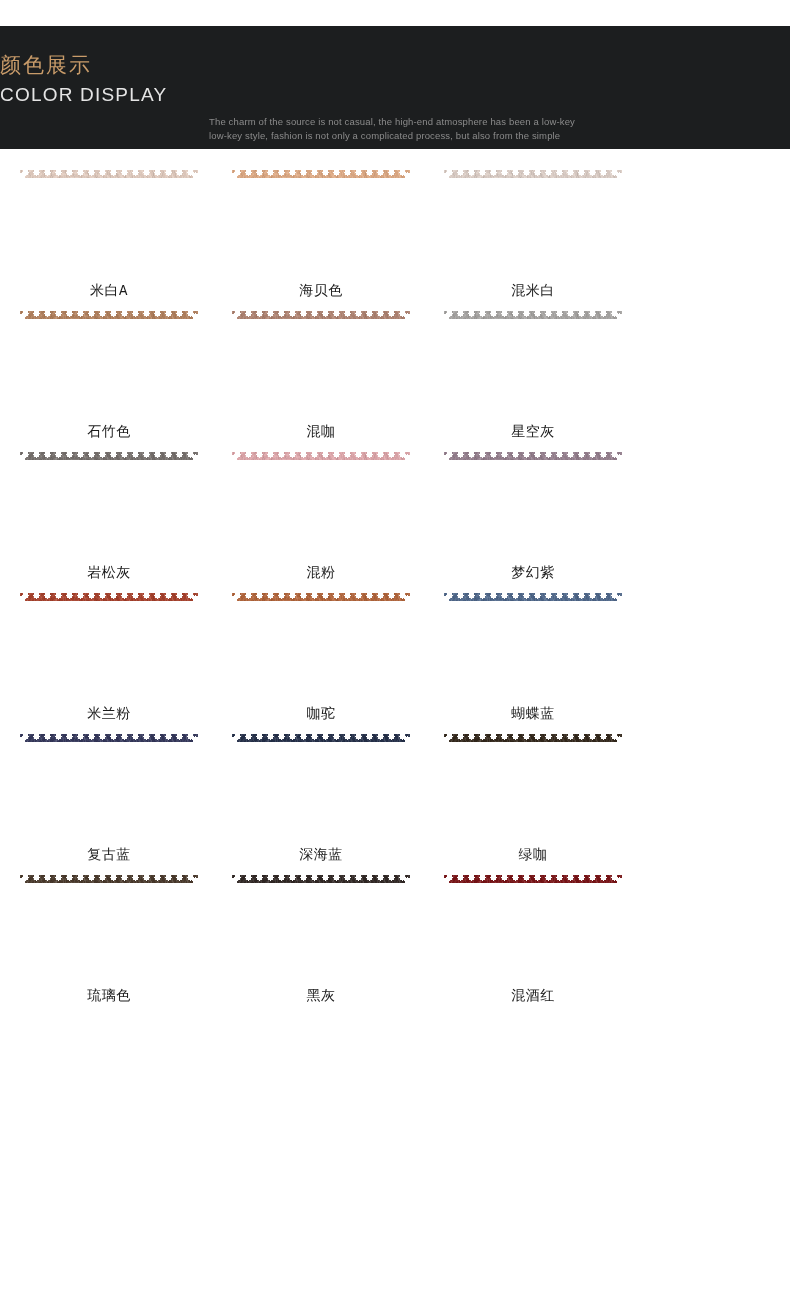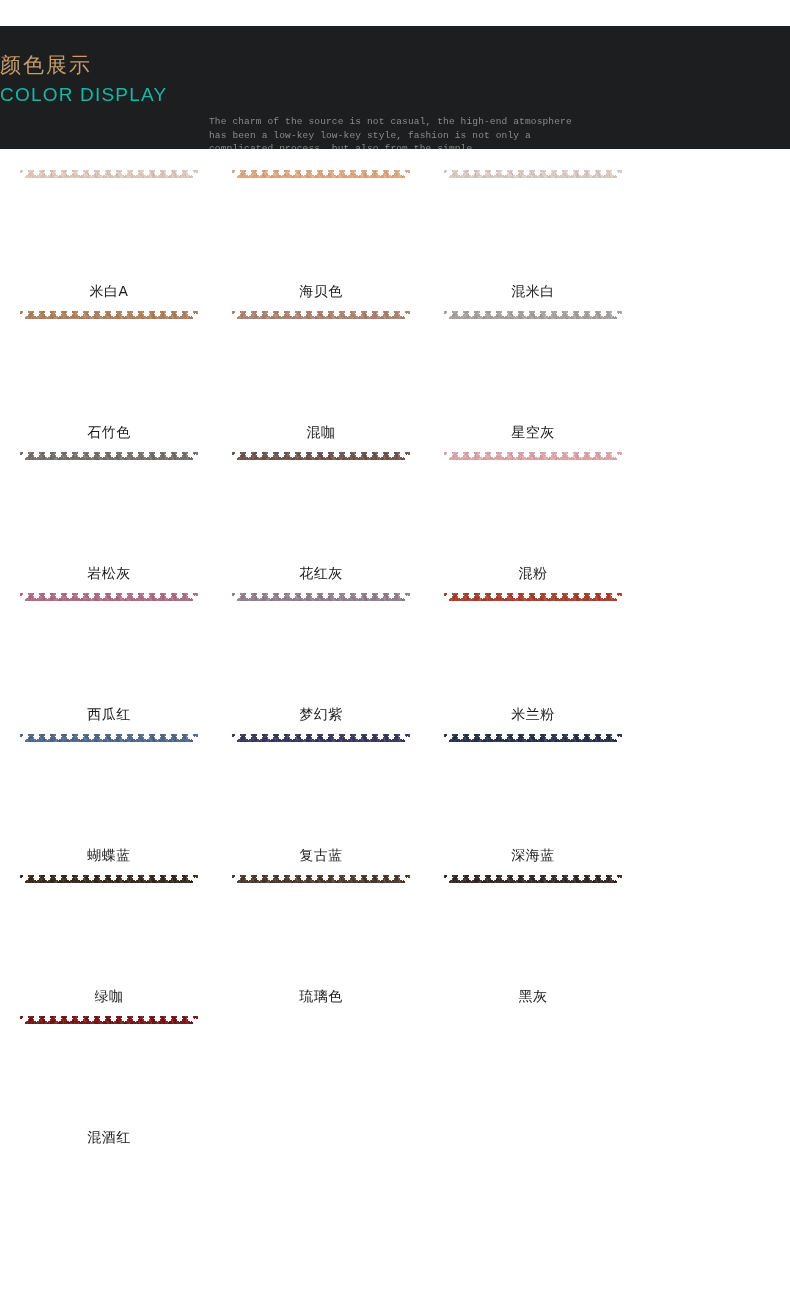--- a/index.html
+++ b/index.html
@@ -33,32 +33,31 @@
     font-size: 21px;
     letter-spacing: 2px;
     color: #c99c6a;
     font-weight: 400;
     line-height: 26px;
   }
   .header-title-en {
     margin-top: 6px;
     font-size: 19px;
     letter-spacing: 1.2px;
-    color: #14b8a6;
+    color: #e5e5e5;
     font-weight: 400;
     line-height: 22px;
   }
   .header-sub {
     margin: 9px auto 0 auto;
     width: 372px;
     font-size: 9.5px;
     line-height: 13.5px;
     color: #8b8b8b;
     letter-spacing: 0.15px;
-    font-family: Liberation Mono, monospace;
   }
 
   
   .grid {
     position: absolute;
     top: 149px; left: 0;
     width: 790px;
     padding: 21px 0 0 0;
     display: flex;
     flex-wrap: wrap;
@@ -129,21 +128,21 @@
       repeating-radial-gradient(circle at 30% 40%,
         rgba(255,255,255,0.10) 0px, rgba(255,255,255,0.10) 2px,
         rgba(0,0,0,0.08) 2px, rgba(0,0,0,0.08) 5px);
   }
   .label {
     width: 178px;
     text-align: center;
     font-size: 14px;
     line-height: 22px;
     color: #1a1a1a;
-    font-family: Liberation Sans, sans-serif;
+    font-family: Liberation Mono, monospace;
     letter-spacing: 0.5px;
   }
 </style>
 </head>
 <body>
 
 <div id="page">
 
   <div class="header">
     <div class="header-title-cn">颜色展示</div>
@@ -210,65 +209,56 @@
         <div class="swatch-wrap">
           <div class="swatch" style="background-color: rgb(119, 113, 110);">
             <div class="swatch-tex"></div>
           </div>
           <div class="swatch-v"></div>
         </div>
         <div class="label">岩松灰</div>
       </div>
       <div class="cell">
         <div class="swatch-wrap">
-          <div class="swatch" style="background-color: rgb(110, 86, 78);">
-            <div class="swatch-tex"></div>
-          </div>
-          <div class="swatch-v"></div>
-        </div>
-        <div class="label">花红灰</div>
-      </div>
-      <div class="cell">
-        <div class="swatch-wrap">
           <div class="swatch" style="background-color: rgb(224, 168, 172);">
             <div class="swatch-tex"></div>
           </div>
           <div class="swatch-v"></div>
         </div>
         <div class="label">混粉</div>
       </div>
       <div class="cell">
         <div class="swatch-wrap">
-          <div class="swatch" style="background-color: rgb(176, 111, 135);">
-            <div class="swatch-tex"></div>
-          </div>
-          <div class="swatch-v"></div>
-        </div>
-        <div class="label">西瓜红</div>
-      </div>
-      <div class="cell">
-        <div class="swatch-wrap">
           <div class="swatch" style="background-color: rgb(150, 128, 143);">
             <div class="swatch-tex"></div>
           </div>
           <div class="swatch-v"></div>
         </div>
         <div class="label">梦幻紫</div>
       </div>
       <div class="cell">
         <div class="swatch-wrap">
           <div class="swatch" style="background-color: rgb(168, 65, 44);">
             <div class="swatch-tex"></div>
           </div>
           <div class="swatch-v"></div>
         </div>
         <div class="label">米兰粉</div>
       </div>
       <div class="cell">
         <div class="swatch-wrap">
+          <div class="swatch" style="background-color: rgb(180, 102, 60);">
+            <div class="swatch-tex"></div>
+          </div>
+          <div class="swatch-v"></div>
+        </div>
+        <div class="label">咖驼</div>
+      </div>
+      <div class="cell">
+        <div class="swatch-wrap">
           <div class="swatch" style="background-color: rgb(80, 105, 140);">
             <div class="swatch-tex"></div>
           </div>
           <div class="swatch-v"></div>
         </div>
         <div class="label">蝴蝶蓝</div>
       </div>
       <div class="cell">
         <div class="swatch-wrap">
           <div class="swatch" style="background-color: rgb(53, 56, 92);">

